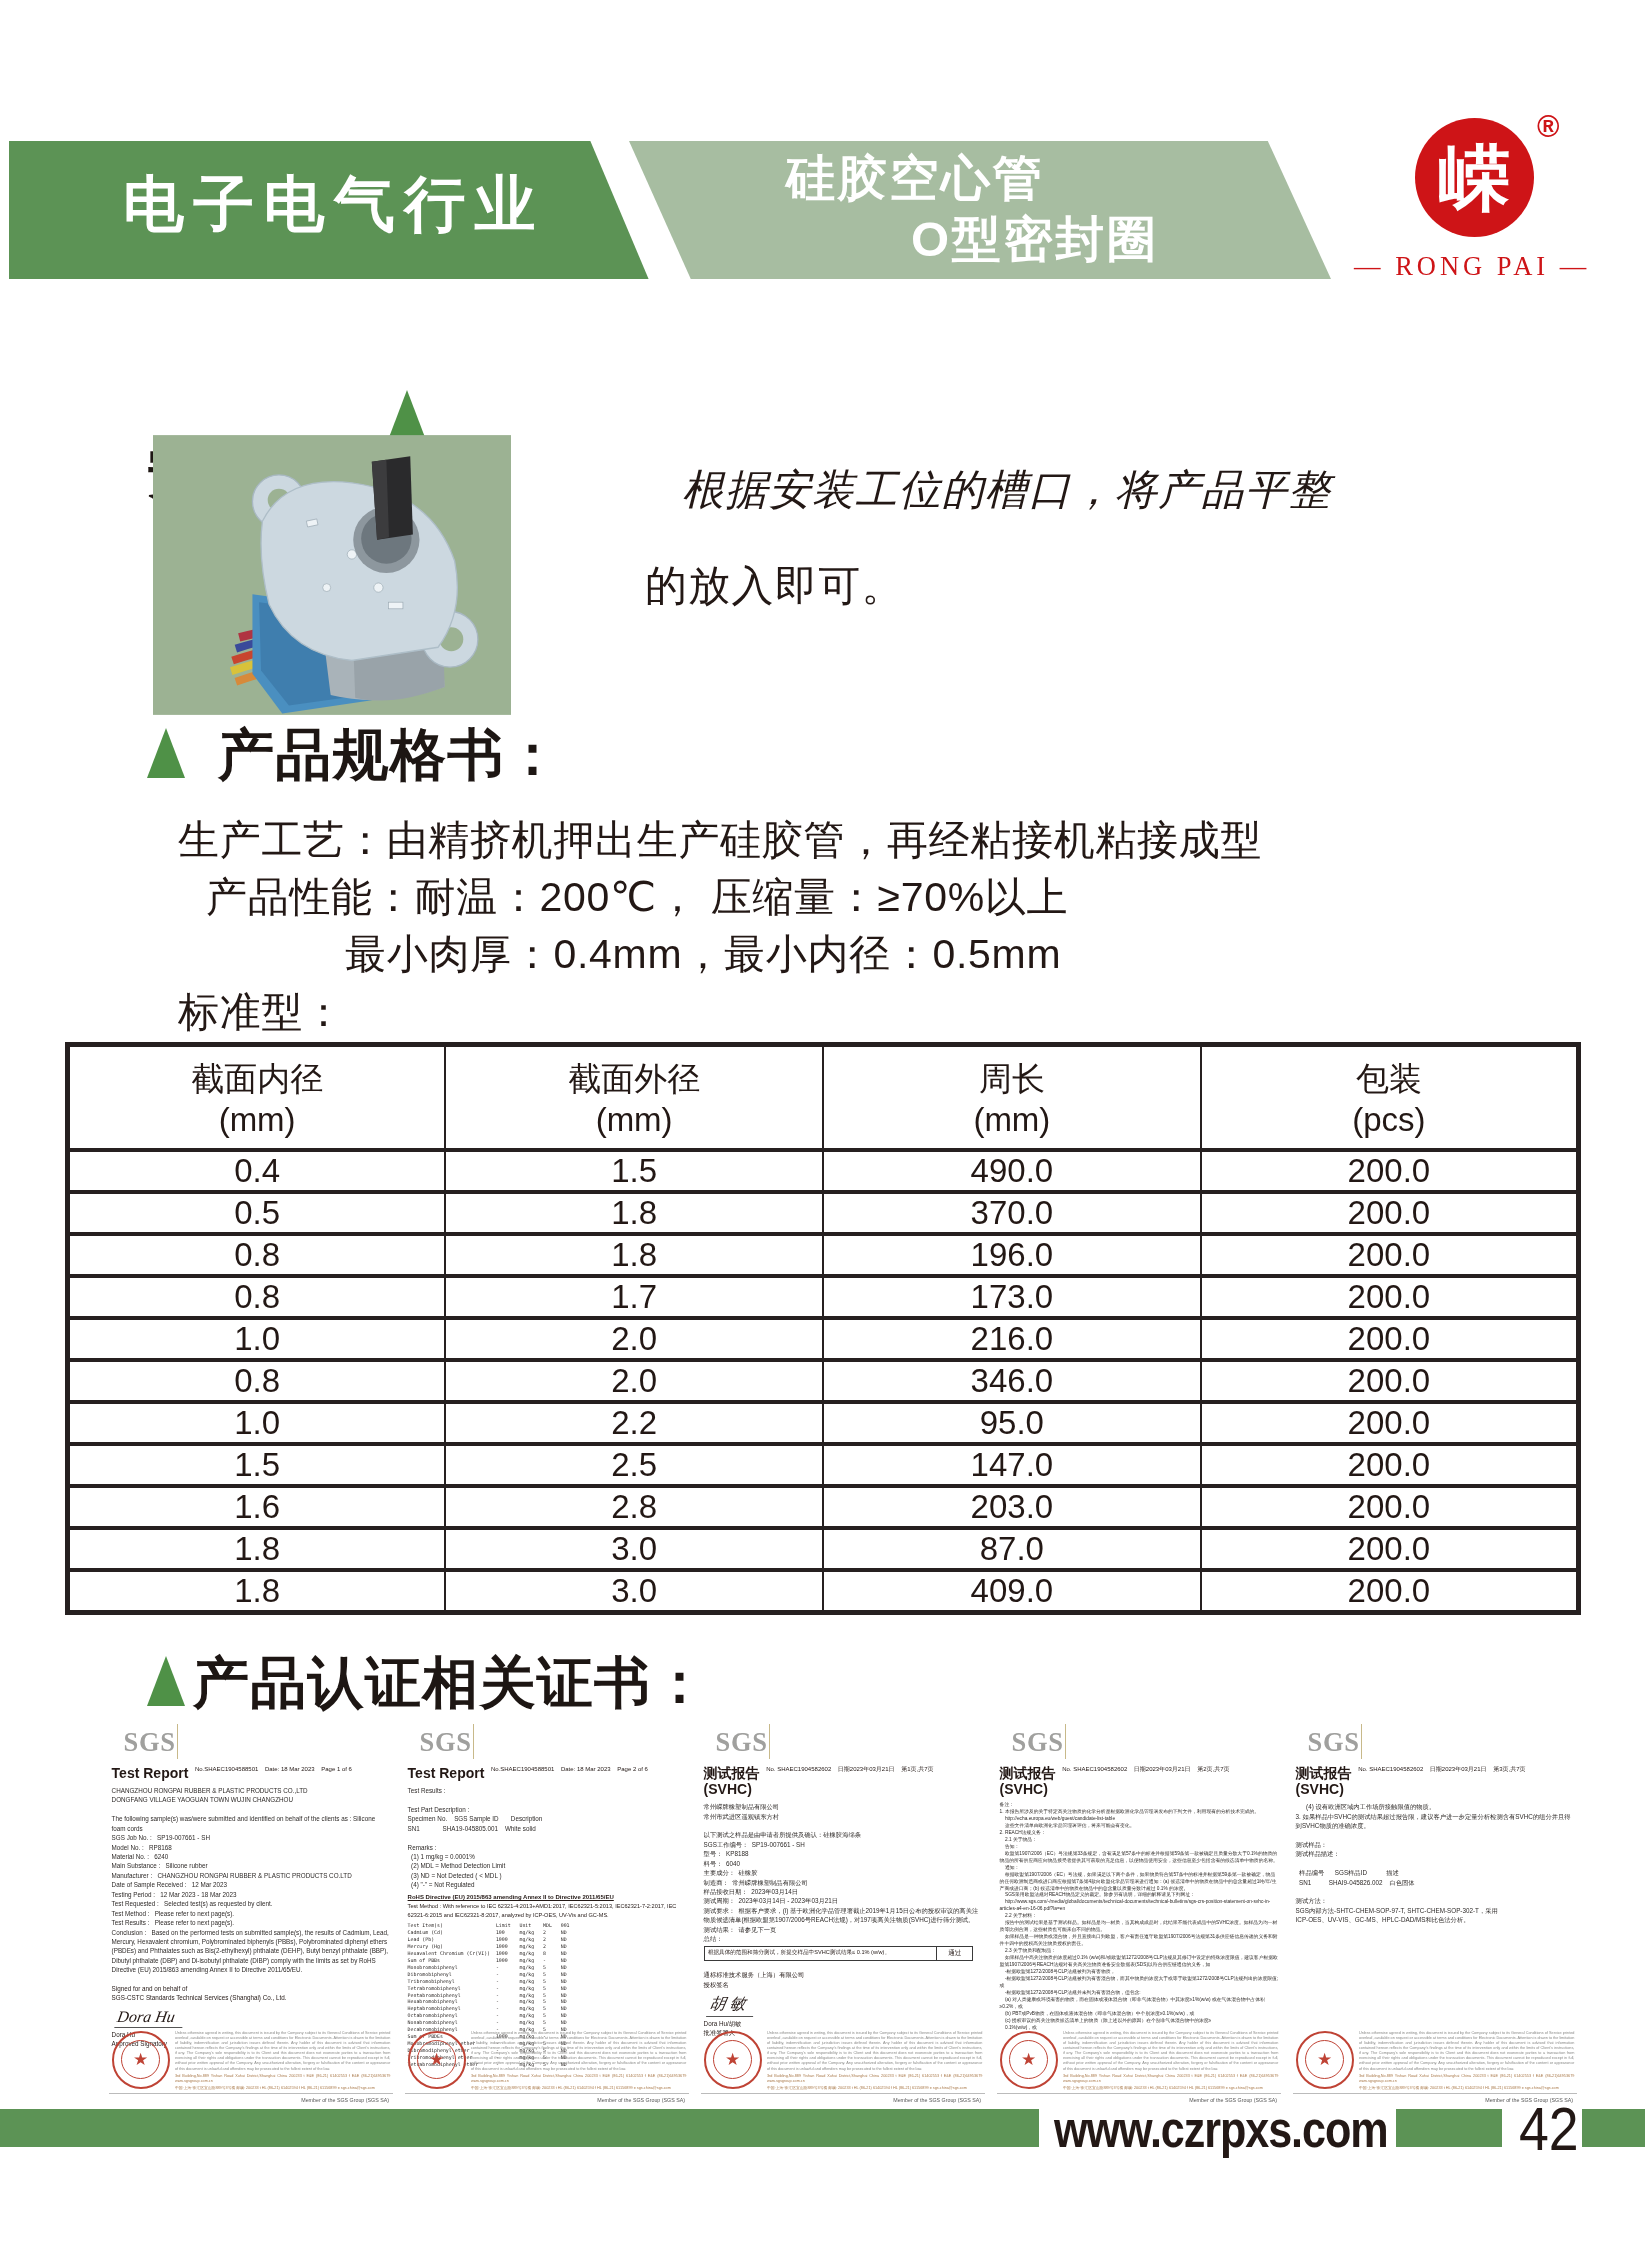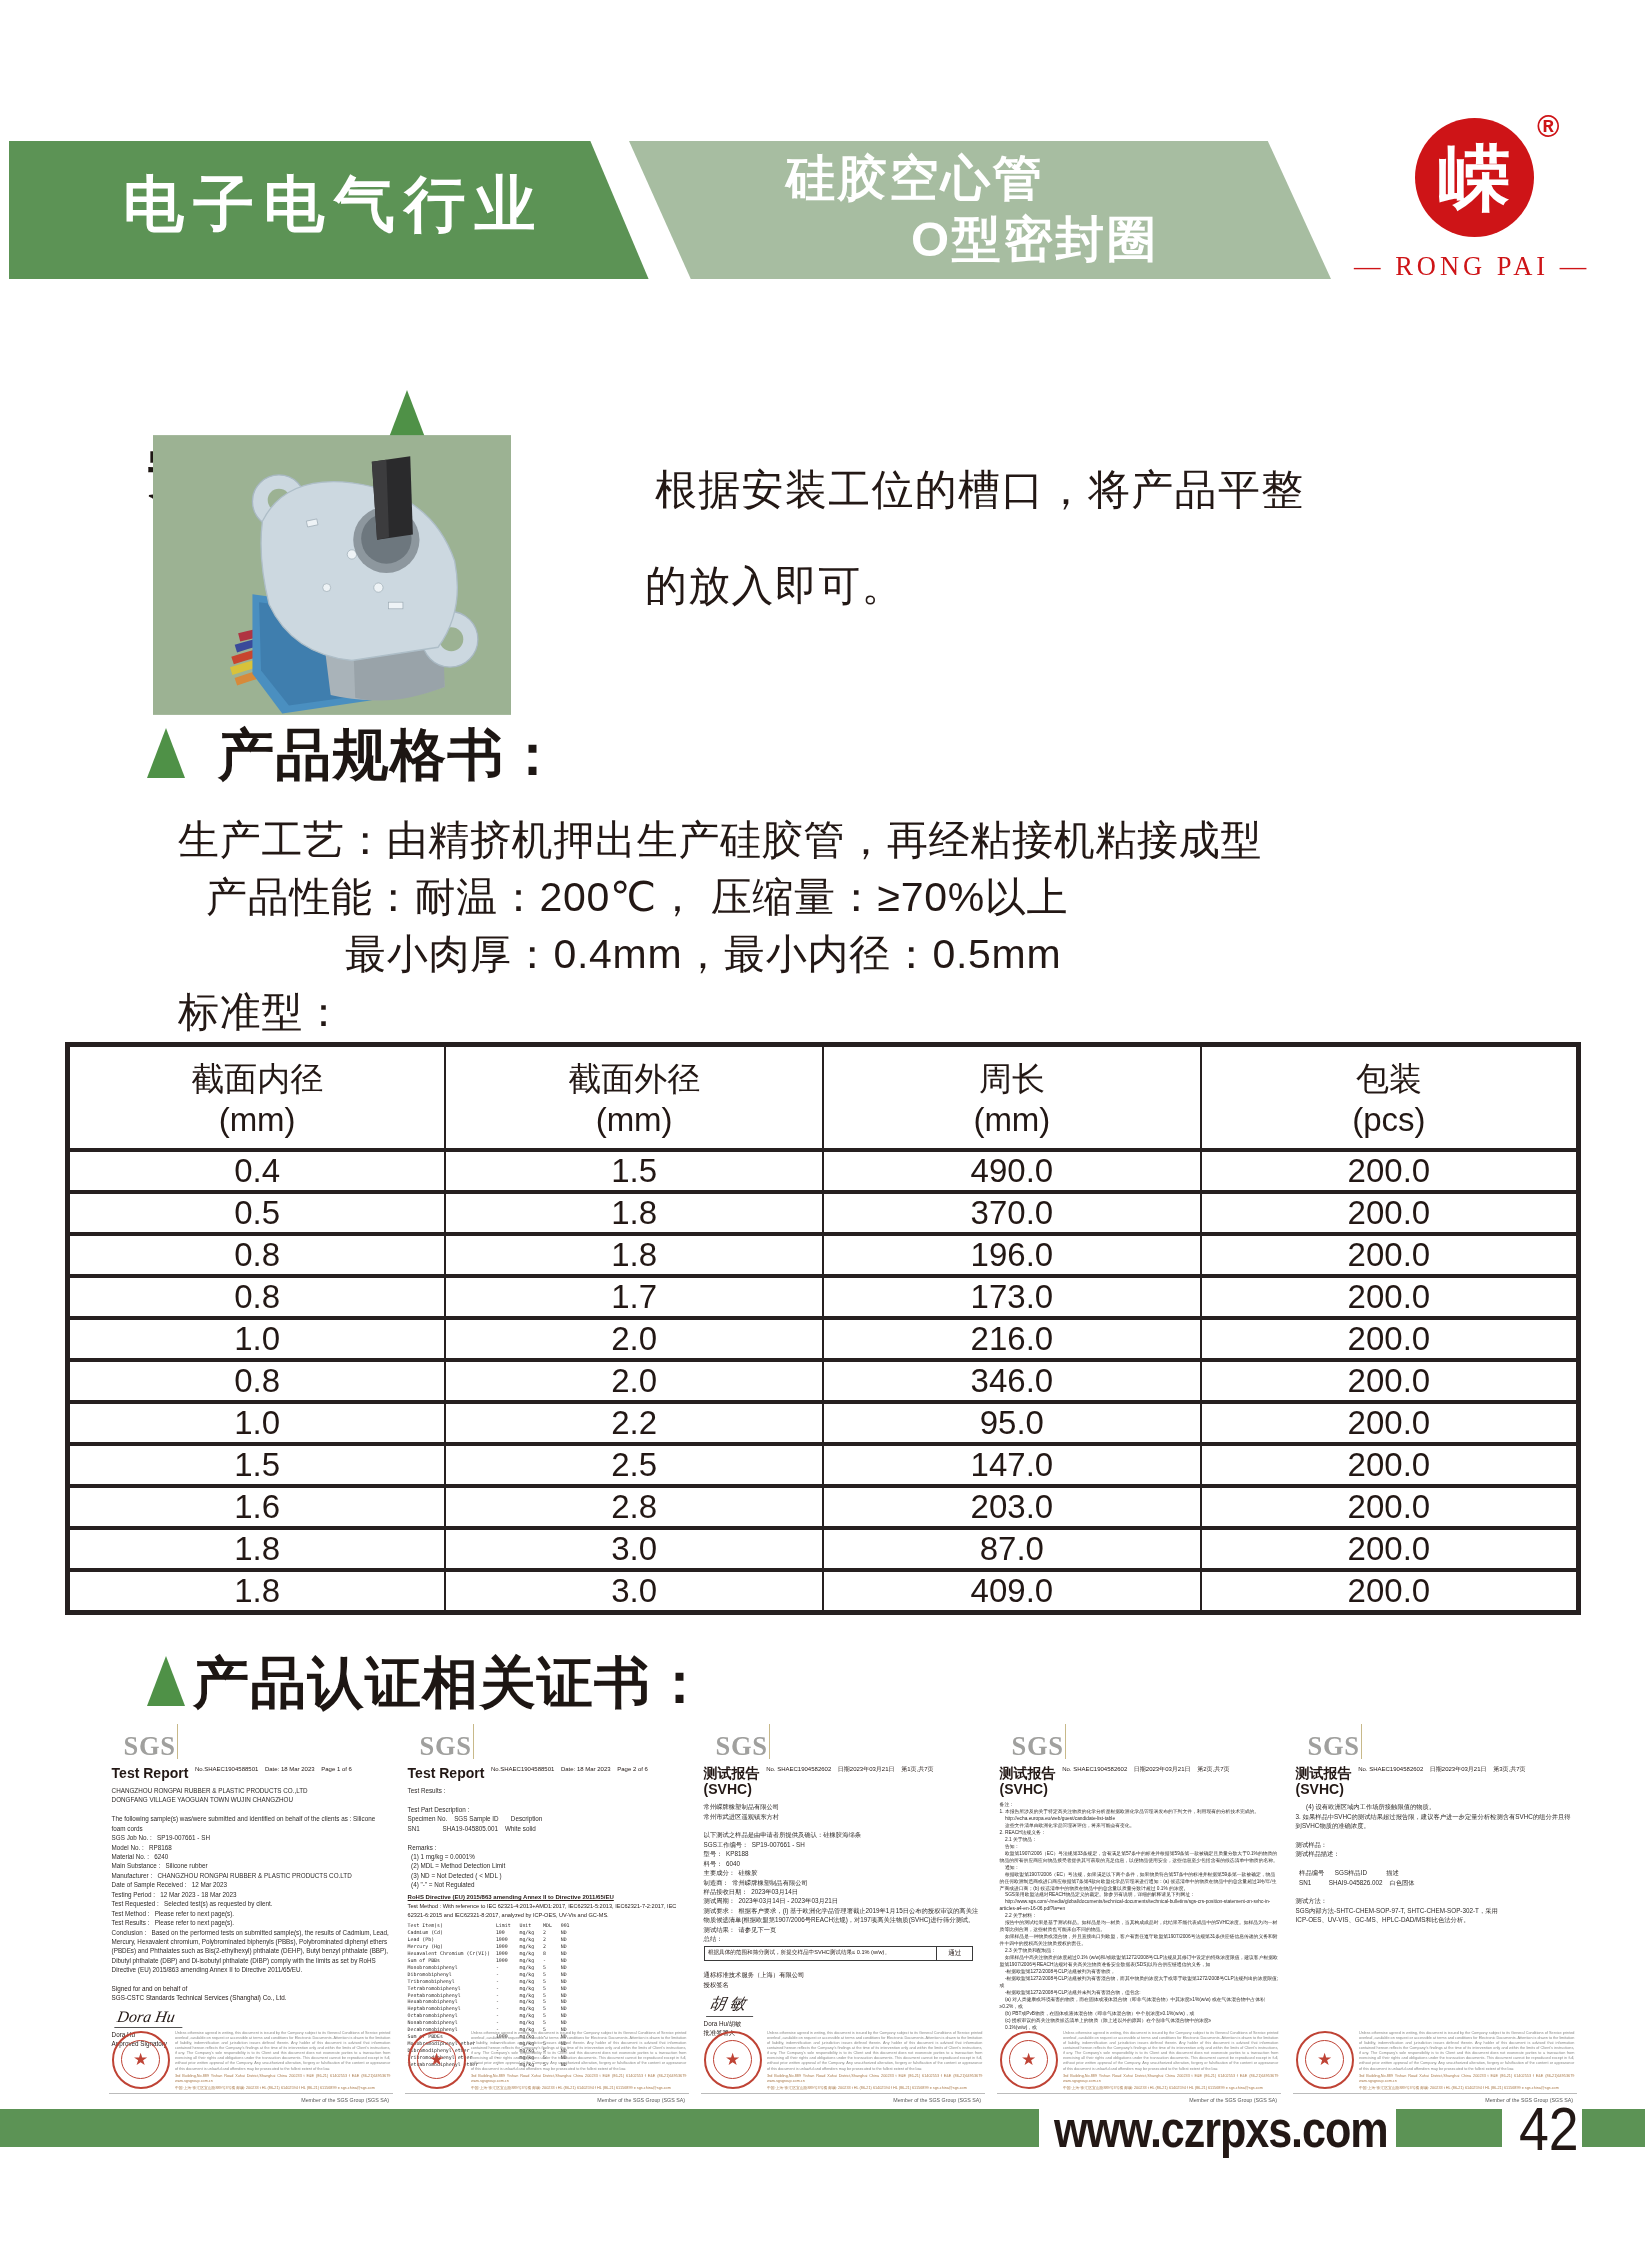--- a/index.html
+++ b/index.html
@@ -26,21 +26,21 @@
 
   
   .section-header{position:absolute;display:flex;align-items:flex-end;}
   .tri{width:0;height:0;border-left:19px solid transparent;border-right:19px solid transparent;
        border-bottom:50px solid #4f9147;margin:0 8px 5.3px 0;}
   .section-title{font-size:56px;font-weight:600;color:#1d1613;letter-spacing:1.3px;line-height:1;}
 
   
   .product-photo{position:absolute;left:153px;top:435px;width:358px;height:280px;}
   .desc-line{position:absolute;font-size:42px;color:#231815;letter-spacing:1.3px;line-height:1;}
-  .desc1{left:655px;top:469px;}
+  .desc1{left:682px;top:469px;font-style:italic;}
   .desc2{left:645px;top:565px;}
 
   
   .spec-line{position:absolute;font-size:41px;color:#231815;letter-spacing:0.7px;line-height:1;}
   .spec1{left:178px;top:820px;}
   .spec2{left:178px;top:877px;margin-left:28px;}
   .spec3{left:345px;top:934px;}
   .spec4{left:178px;top:992px;}
 
   
@@ -49,21 +49,21 @@
   .spec-table th,.spec-table td{border-left:2px solid #262020;border-right:2px solid #262020;
               border-top:4px solid #262020;border-bottom:4px solid #262020;
               text-align:center;font-weight:normal;color:#231815;}
   .spec-table thead th{padding:10.6px 0 8px;}
   .th-name,.th-unit{font-size:33px;line-height:41px;}
   .spec-table td{font-size:33px;height:38px;padding:0;}
 
   
   .certs{position:absolute;left:105px;top:1723px;width:1476px;height:384px;display:flex;gap:4px;}
   .cert{position:relative;flex:1;background:#fff;overflow:hidden;padding:0 6.6px;}
-  .sgs-row{display:flex;align-items:flex-end;gap:1.3px;margin:1.3px 0 5.3px 12px;}
+  .sgs-row{display:flex;align-items:center;gap:1.3px;margin:1.3px 0 5.3px 12px;}
   .sgs{color:#a0a09e;font-weight:bold;font-size:26.5px;line-height:1;
        font-family:"Liberation Serif","DejaVu Serif",serif;letter-spacing:0.7px;}
   .sgs-mark{width:0.7px;height:35px;background:#c8b98a;}
   .cert-head{display:flex;gap:6.6px;align-items:flex-start;margin-bottom:5.3px;flex-wrap:nowrap;}
   .cert-title{font-weight:bold;font-size:14px;line-height:1.15;white-space:pre-line;}
   .cert-meta{font-size:6px;line-height:1.3;padding-top:1.3px;white-space:nowrap;}
   .cert-lines .line{font-size:6.3px;line-height:1.5;white-space:pre-wrap;color:#2e2a28;}
   .cert-dense .line{font-size:4.8px;line-height:1.45;}
   .mini-table .line{font-family:"DejaVu Sans Mono","Liberation Mono",monospace;font-size:4.9px;
                     line-height:1.42;white-space:pre;}

